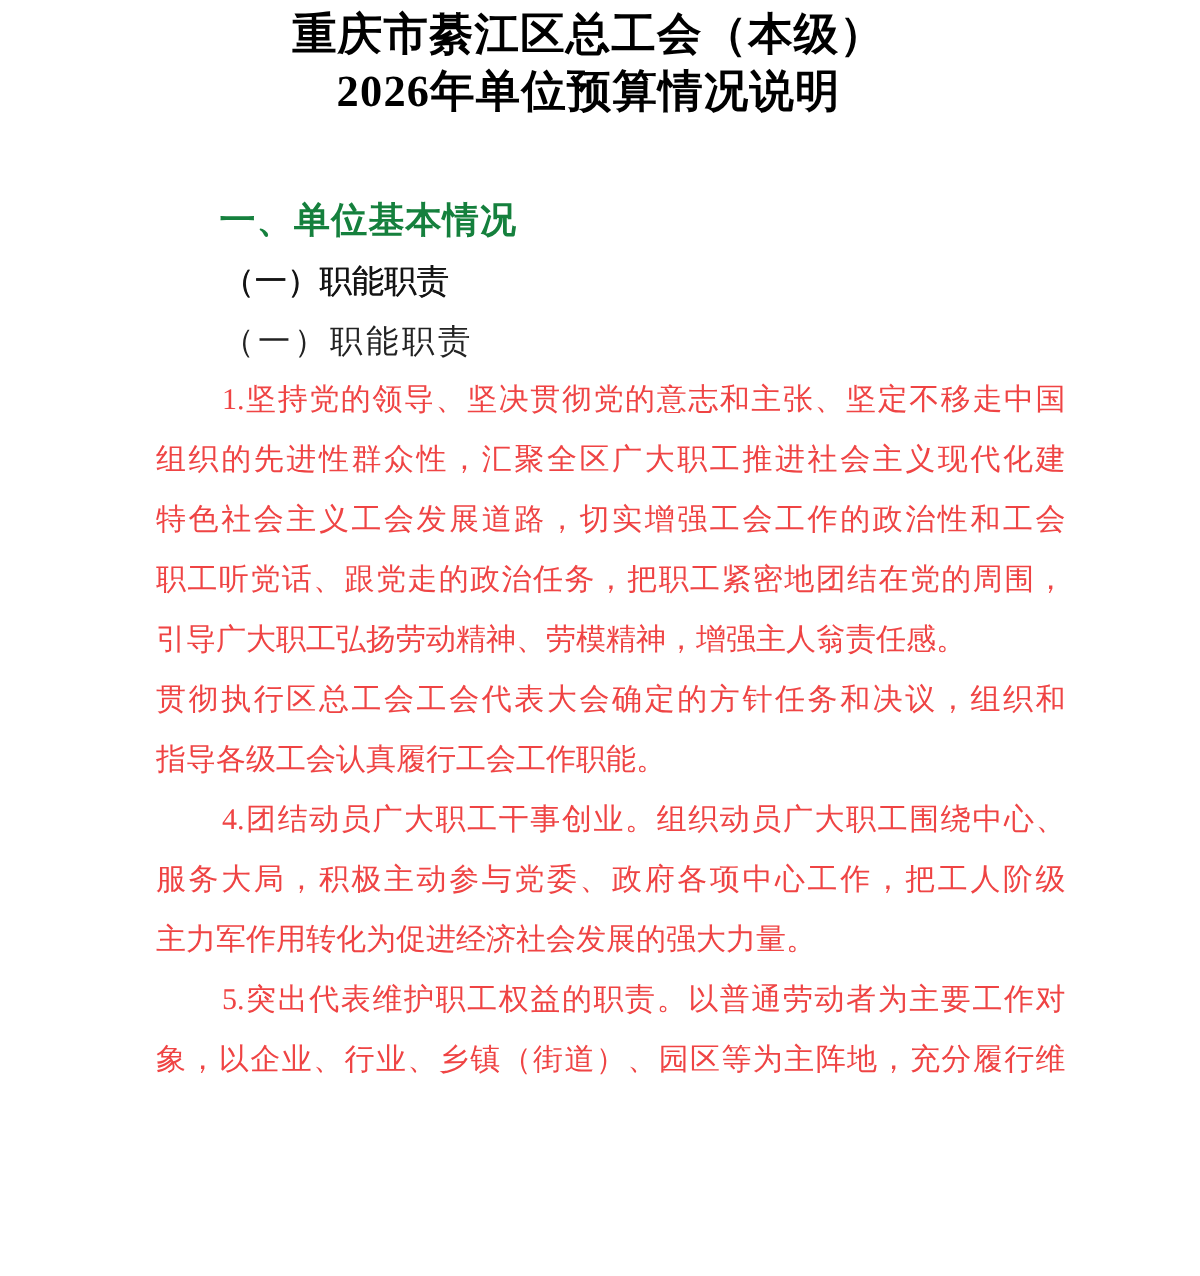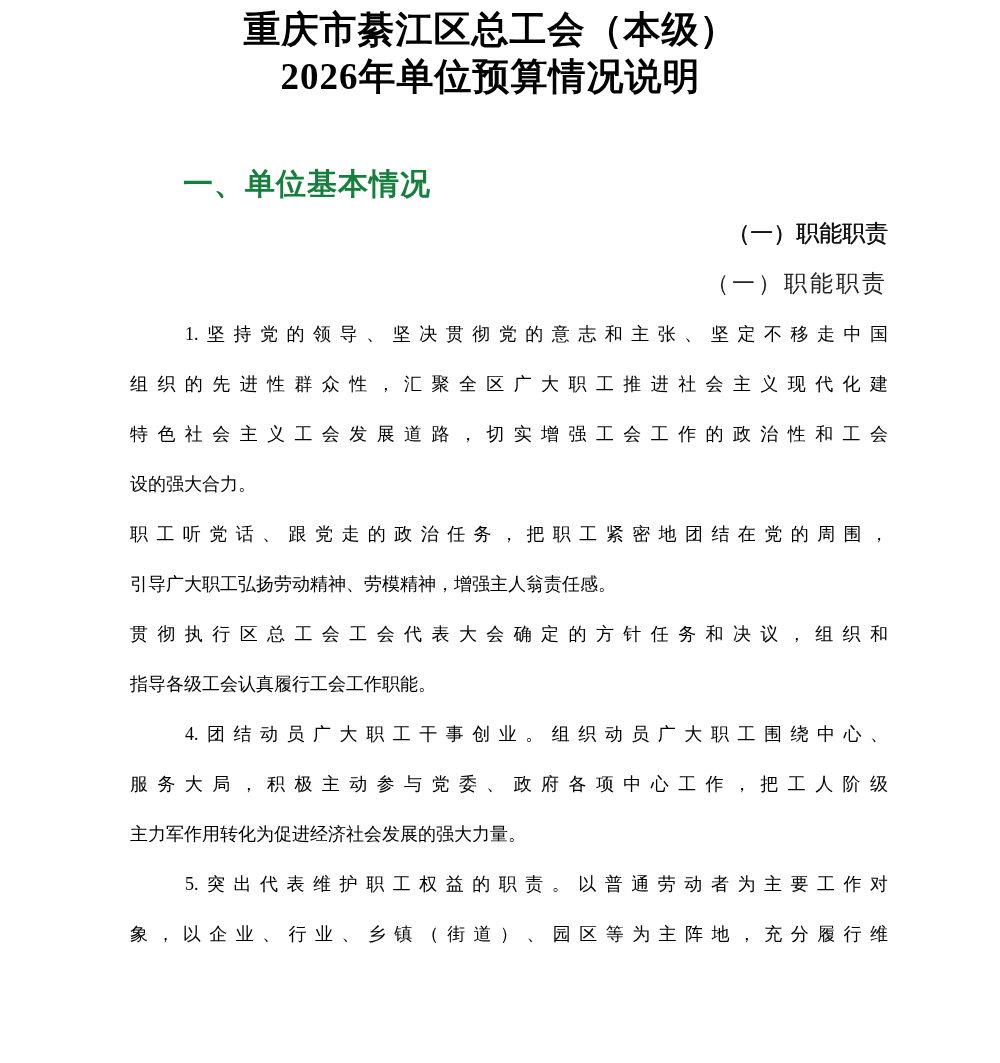--- a/index.html
+++ b/index.html
@@ -26,39 +26,38 @@
     font-weight: 700;
     letter-spacing: 1px;
     color: #000000;
   }
   .title-line { display: block; }
   .content {
     margin: 59px 112px 0 130px;
     width: 758px;
   }
   .line {
-    font-size: 18px;
+    font-size: 25px;
     line-height: 50px;
     height: 50px;
     overflow: hidden;
-    color: #000000;
+    color: #ef4444;
   }
   .heading {
     font-family: "Liberation Sans", "DejaVu Sans", sans-serif;
     font-size: 30px;
     font-weight: 700;
     letter-spacing: 1px;
     color: #15803d;
     text-indent: 53px;
   }
   .sub {
-    font-size: 23px;
+    font-size: 27px;
     color: #141414;
     text-indent: 55px;
-    text-align: right;
   }
   .sub-1 { text-shadow: 0.4px 0 0 currentColor; }
   .sub-2 { letter-spacing: 3px; color: #232323; }
   .jl {
     text-align: justify;
     text-align-last: justify;
   }
   .first { text-indent: 55px; }
   .paragraph { margin: 0; }
 </style>
@@ -76,21 +75,20 @@
 
     <div class="line heading">一、单位基本情况</div>
 
     <div class="line sub sub-1">（一）职能职责</div>
     <div class="line sub sub-2">（一）职能职责</div>
 
     <div class="paragraph">
       <div class="line jl first">1.坚持党的领导、坚决贯彻党的意志和主张、坚定不移走中国</div>
       <div class="line jl">组织的先进性群众性，汇聚全区广大职工推进社会主义现代化建</div>
       <div class="line jl">特色社会主义工会发展道路，切实增强工会工作的政治性和工会</div>
-      <div class="line">设的强大合力。</div>
     </div>
 
     <div class="paragraph">
       <div class="line jl">职工听党话、跟党走的政治任务，把职工紧密地团结在党的周围，</div>
       <div class="line">引导广大职工弘扬劳动精神、劳模精神，增强主人翁责任感。</div>
     </div>
 
     <div class="paragraph">
       <div class="line jl">贯彻执行区总工会工会代表大会确定的方针任务和决议，组织和</div>
       <div class="line">指导各级工会认真履行工会工作职能。</div>

